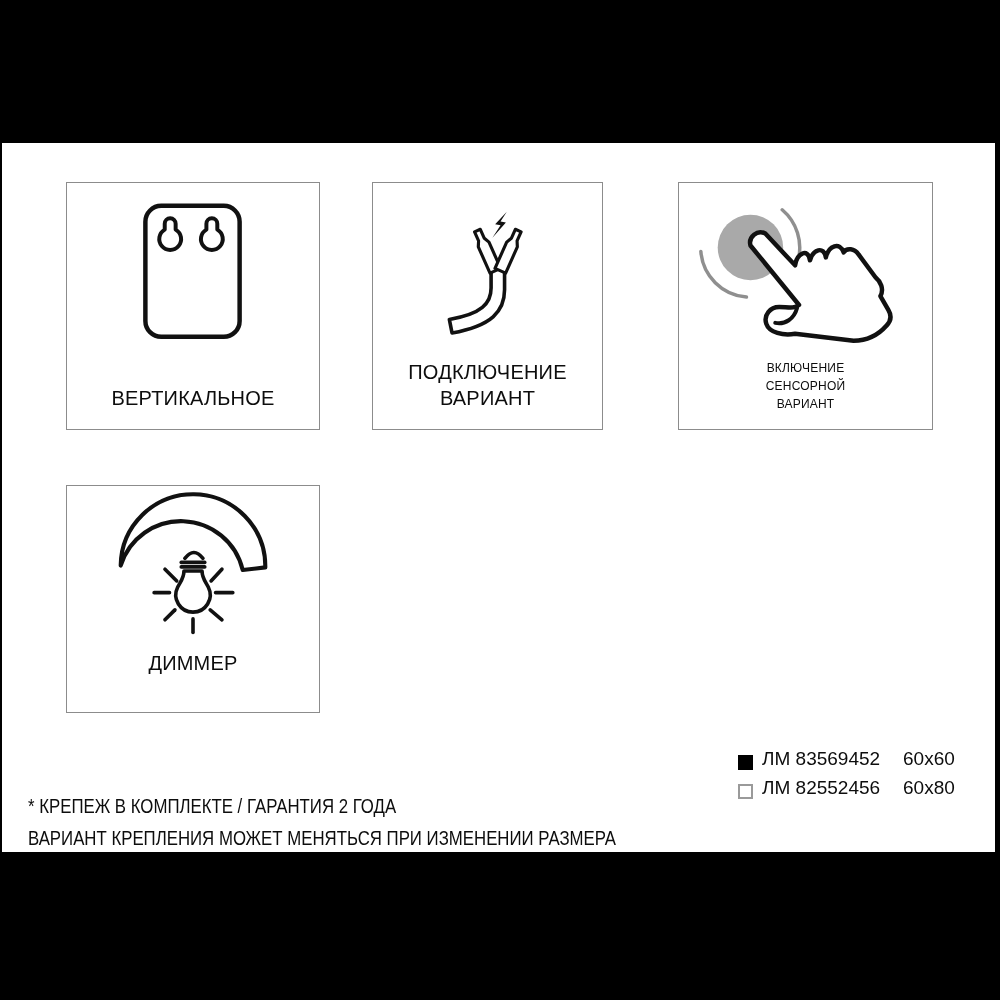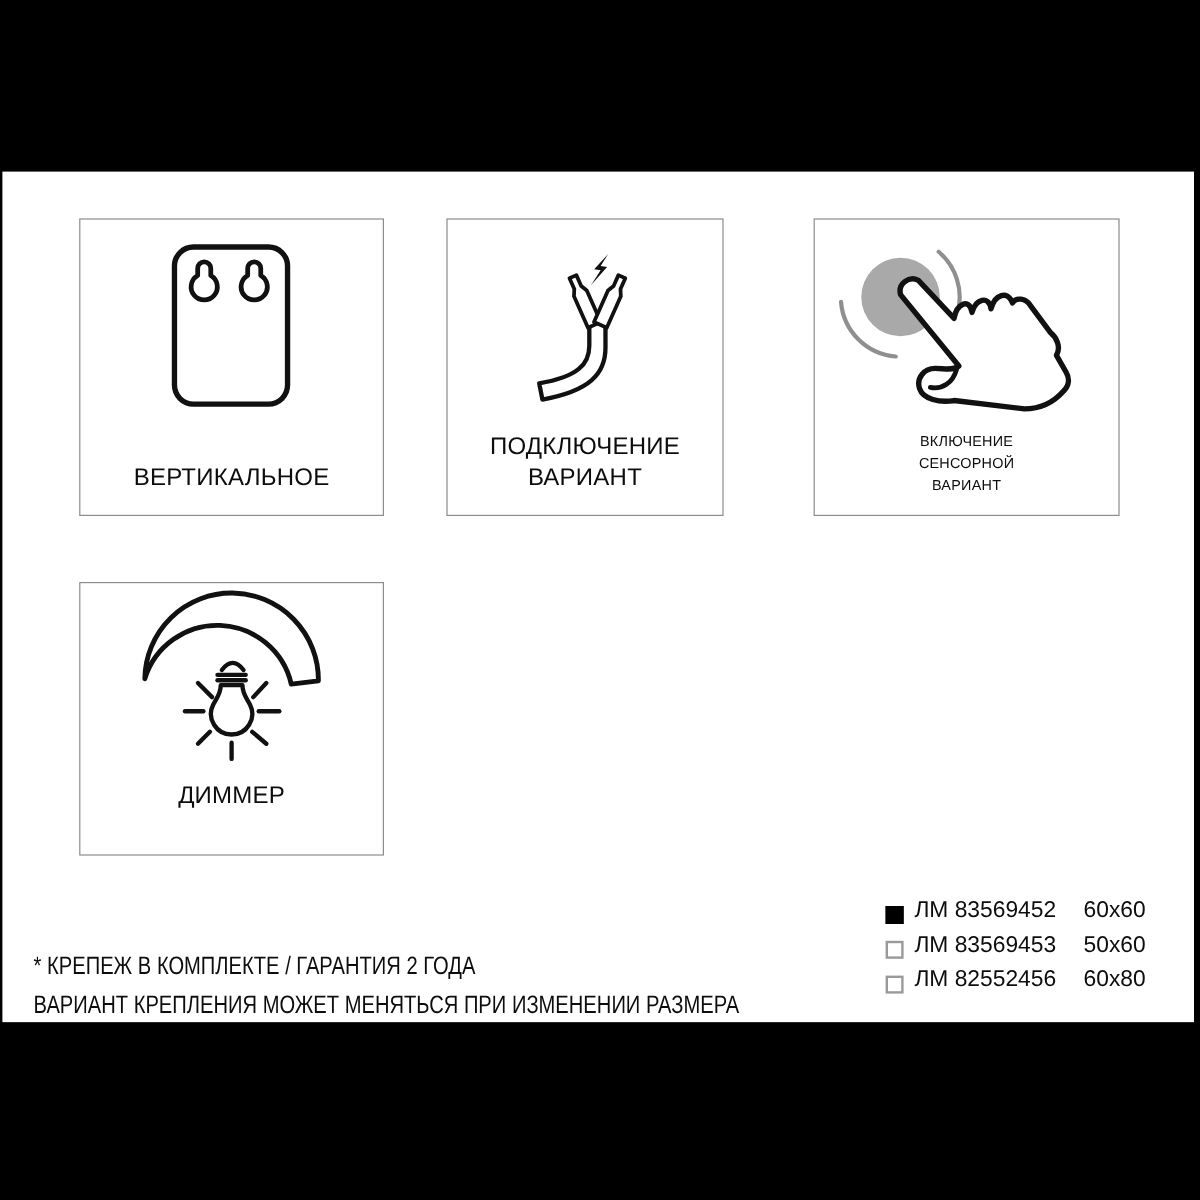--- a/index.html
+++ b/index.html
@@ -121,25 +121,20 @@
     </div>
 
     <div class="products">
       <div class="prow">
         <span class="cb filled"></span>
         <span class="pcode">ЛМ 83569452</span>
         <span class="psize">60x60</span>
       </div>
       <div class="prow">
         <span class="cb"></span>
-        <span class="pcode">ЛМ 83569453</span>
-        <span class="psize">50x60</span>
-      </div>
-      <div class="prow">
-        <span class="cb"></span>
         <span class="pcode">ЛМ 82552456</span>
         <span class="psize">60x80</span>
       </div>
     </div>
 
   </div>
 
   <div class="bar bottom"></div>
 </div>
 

